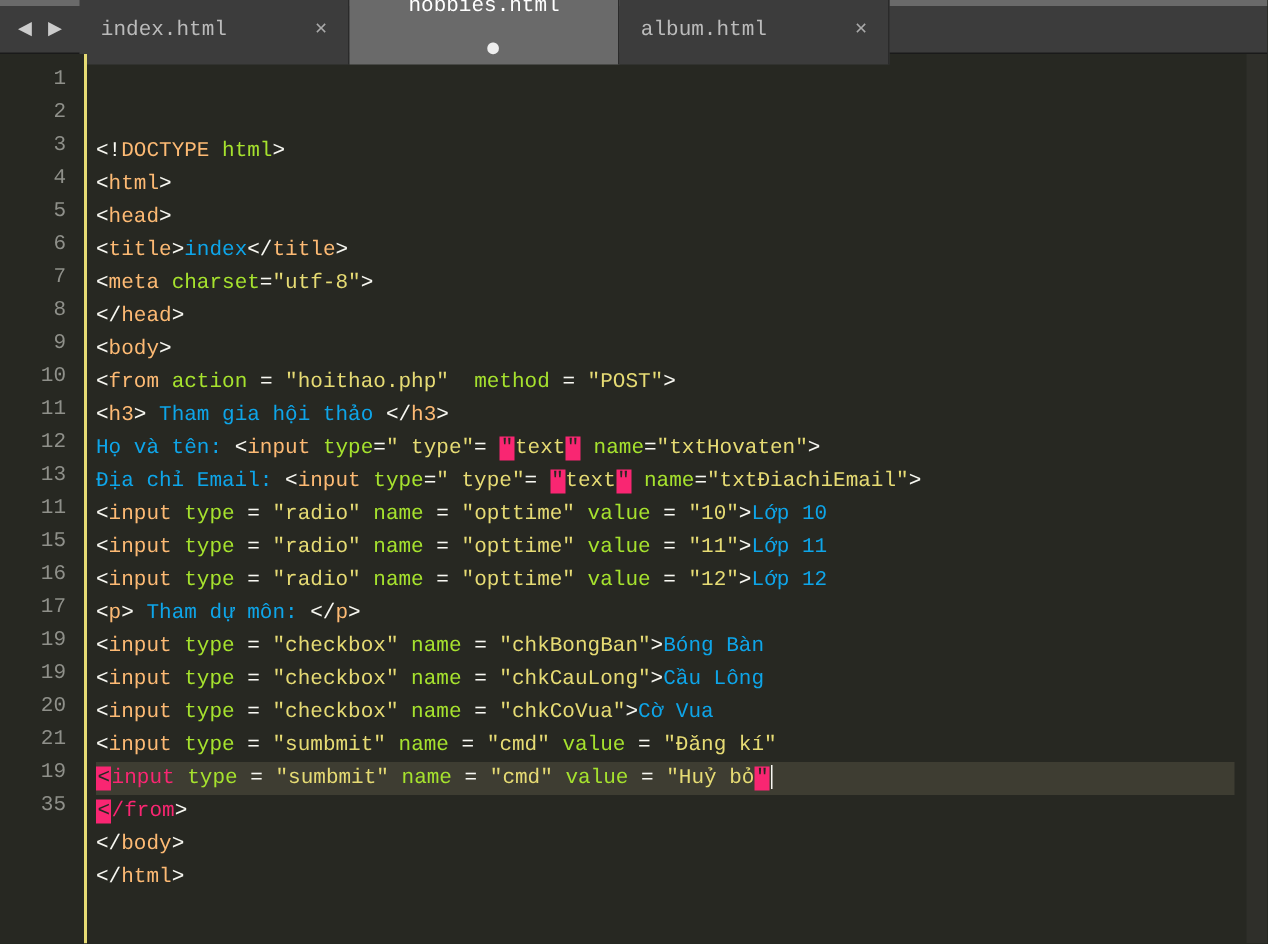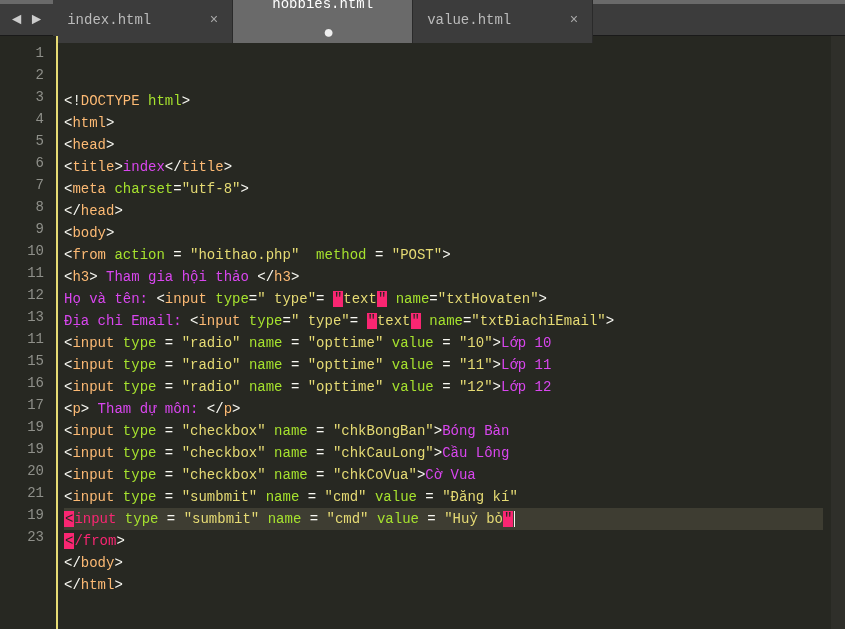--- a/index.html
+++ b/index.html
@@ -70,21 +70,21 @@
     position: relative;
     white-space: pre;
   }
   .line { height: 22px; line-height: 22px; }
   .line.highlight { background: #3e3d32; }
   
   .p { color: #f8f8f2; }   
   .tag { color: #fdba74; } 
   .attr { color: #a6e22e; } 
   .str { color: #e6db74; } 
-  .txt { color: #d946ef; }
+  .txt { color: #0ea5e9; }
   .errbg { background: #f92672; color: #272822; padding: 0 1px; }
   .errtag { color: #f92672; }
   .vbar { position: absolute; left: 0; top: 0; bottom: 0; width: 2px; background: #e6db74; }
   .cursor {
     display: inline-block;
     width: 1px;
     height: 16px;
     background: #f8f8f2;
     vertical-align: middle;
     margin-left: 1px;
@@ -106,21 +106,21 @@
   </div>
   <div class="tab">
     <span>index.html</span>
     <span class="tab-close">×</span>
   </div>
   <div class="tab active">
     <span>hobbies.html</span>
     <span class="tab-dirty">●</span>
   </div>
   <div class="tab">
-    <span>value.html</span>
+    <span>album.html</span>
     <span class="tab-close">×</span>
   </div>
 </div>
 
 <div class="editor">
   <div class="gutter" id="gutter">
       <div class="ln">1</div>
       <div class="ln">2</div>
       <div class="ln">3</div>
       <div class="ln">4</div>
@@ -135,19 +135,19 @@
       <div class="ln">13</div>
       <div class="ln">11</div>
       <div class="ln">15</div>
       <div class="ln">16</div>
       <div class="ln">17</div>
       <div class="ln">19</div>
       <div class="ln">19</div>
       <div class="ln">20</div>
       <div class="ln">21</div>
       <div class="ln">19</div>
-      <div class="ln">23</div>
+      <div class="ln">35</div>
     </div>
   <div class="code" id="code">
     <div class="vbar"></div>
   <div class="line"><span class="p">&lt;!</span><span class="tag">DOCTYPE</span> <span class="attr">html</span><span class="p">&gt;</span></div><div class="line"><span class="p">&lt;</span><span class="tag">html</span><span class="p">&gt;</span></div><div class="line"><span class="p">&lt;</span><span class="tag">head</span><span class="p">&gt;</span></div><div class="line"><span class="p">&lt;</span><span class="tag">title</span><span class="p">&gt;</span><span class="txt">index</span><span class="p">&lt;/</span><span class="tag">title</span><span class="p">&gt;</span></div><div class="line"><span class="p">&lt;</span><span class="tag">meta</span> <span class="attr">charset</span><span class="p">=</span><span class="str">"utf-8"</span><span class="p">&gt;</span></div><div class="line"><span class="p">&lt;/</span><span class="tag">head</span><span class="p">&gt;</span></div><div class="line"><span class="p">&lt;</span><span class="tag">body</span><span class="p">&gt;</span></div><div class="line"><span class="p">&lt;</span><span class="tag">from</span> <span class="attr">action</span> <span class="p">=</span> <span class="str">"hoithao.php"</span>  <span class="attr">method</span> <span class="p">=</span> <span class="str">"POST"</span><span class="p">&gt;</span></div><div class="line"><span class="p">&lt;</span><span class="tag">h3</span><span class="p">&gt;</span><span class="txt"> Tham gia hội thảo </span><span class="p">&lt;/</span><span class="tag">h3</span><span class="p">&gt;</span></div><div class="line"><span class="txt">Họ và tên: </span><span class="p">&lt;</span><span class="tag">input</span> <span class="attr">type</span><span class="p">=</span><span class="str">" type"</span><span class="p">= </span><span class="errbg">"</span><span class="str">text</span><span class="errbg">"</span> <span class="attr">name</span><span class="p">=</span><span class="str">"txtHovaten"</span><span class="p">&gt;</span></div><div class="line"><span class="txt">Địa chỉ Email: </span><span class="p">&lt;</span><span class="tag">input</span> <span class="attr">type</span><span class="p">=</span><span class="str">" type"</span><span class="p">= </span><span class="errbg">"</span><span class="str">text</span><span class="errbg">"</span> <span class="attr">name</span><span class="p">=</span><span class="str">"txtĐiachiEmail"</span><span class="p">&gt;</span></div><div class="line"><span class="p">&lt;</span><span class="tag">input</span> <span class="attr">type</span> <span class="p">=</span> <span class="str">"radio"</span> <span class="attr">name</span> <span class="p">=</span> <span class="str">"opttime"</span> <span class="attr">value</span> <span class="p">=</span> <span class="str">"10"</span><span class="p">&gt;</span><span class="txt">Lớp 10</span></div><div class="line"><span class="p">&lt;</span><span class="tag">input</span> <span class="attr">type</span> <span class="p">=</span> <span class="str">"radio"</span> <span class="attr">name</span> <span class="p">=</span> <span class="str">"opttime"</span> <span class="attr">value</span> <span class="p">=</span> <span class="str">"11"</span><span class="p">&gt;</span><span class="txt">Lớp 11</span></div><div class="line"><span class="p">&lt;</span><span class="tag">input</span> <span class="attr">type</span> <span class="p">=</span> <span class="str">"radio"</span> <span class="attr">name</span> <span class="p">=</span> <span class="str">"opttime"</span> <span class="attr">value</span> <span class="p">=</span> <span class="str">"12"</span><span class="p">&gt;</span><span class="txt">Lớp 12</span></div><div class="line"><span class="p">&lt;</span><span class="tag">p</span><span class="p">&gt;</span><span class="txt"> Tham dự môn: </span><span class="p">&lt;/</span><span class="tag">p</span><span class="p">&gt;</span></div><div class="line"><span class="p">&lt;</span><span class="tag">input</span> <span class="attr">type</span> <span class="p">=</span> <span class="str">"checkbox"</span> <span class="attr">name</span> <span class="p">=</span> <span class="str">"chkBongBan"</span><span class="p">&gt;</span><span class="txt">Bóng Bàn</span></div><div class="line"><span class="p">&lt;</span><span class="tag">input</span> <span class="attr">type</span> <span class="p">=</span> <span class="str">"checkbox"</span> <span class="attr">name</span> <span class="p">=</span> <span class="str">"chkCauLong"</span><span class="p">&gt;</span><span class="txt">Cầu Lông</span></div><div class="line"><span class="p">&lt;</span><span class="tag">input</span> <span class="attr">type</span> <span class="p">=</span> <span class="str">"checkbox"</span> <span class="attr">name</span> <span class="p">=</span> <span class="str">"chkCoVua"</span><span class="p">&gt;</span><span class="txt">Cờ Vua</span></div><div class="line"><span class="p">&lt;</span><span class="tag">input</span> <span class="attr">type</span> <span class="p">=</span> <span class="str">"sumbmit"</span> <span class="attr">name</span> <span class="p">=</span> <span class="str">"cmd"</span> <span class="attr">value</span> <span class="p">=</span> <span class="str">"Đăng kí"</span></div><div class="line highlight"><span class="errbg">&lt;</span><span class="errtag">input</span> <span class="attr">type</span> <span class="p">=</span> <span class="str">"sumbmit"</span> <span class="attr">name</span> <span class="p">=</span> <span class="str">"cmd"</span> <span class="attr">value</span> <span class="p">=</span> <span class="str">"Huỷ bỏ</span><span class="errbg">"</span><span class="cursor"></span></div><div class="line"><span class="errbg">&lt;</span><span class="errtag">/from</span><span class="p">&gt;</span></div><div class="line"><span class="p">&lt;/</span><span class="tag">body</span><span class="p">&gt;</span></div><div class="line"><span class="p">&lt;/</span><span class="tag">html</span><span class="p">&gt;</span></div></div>
   <div class="scrollbar"></div>
 </div>
 
 </body></html>

